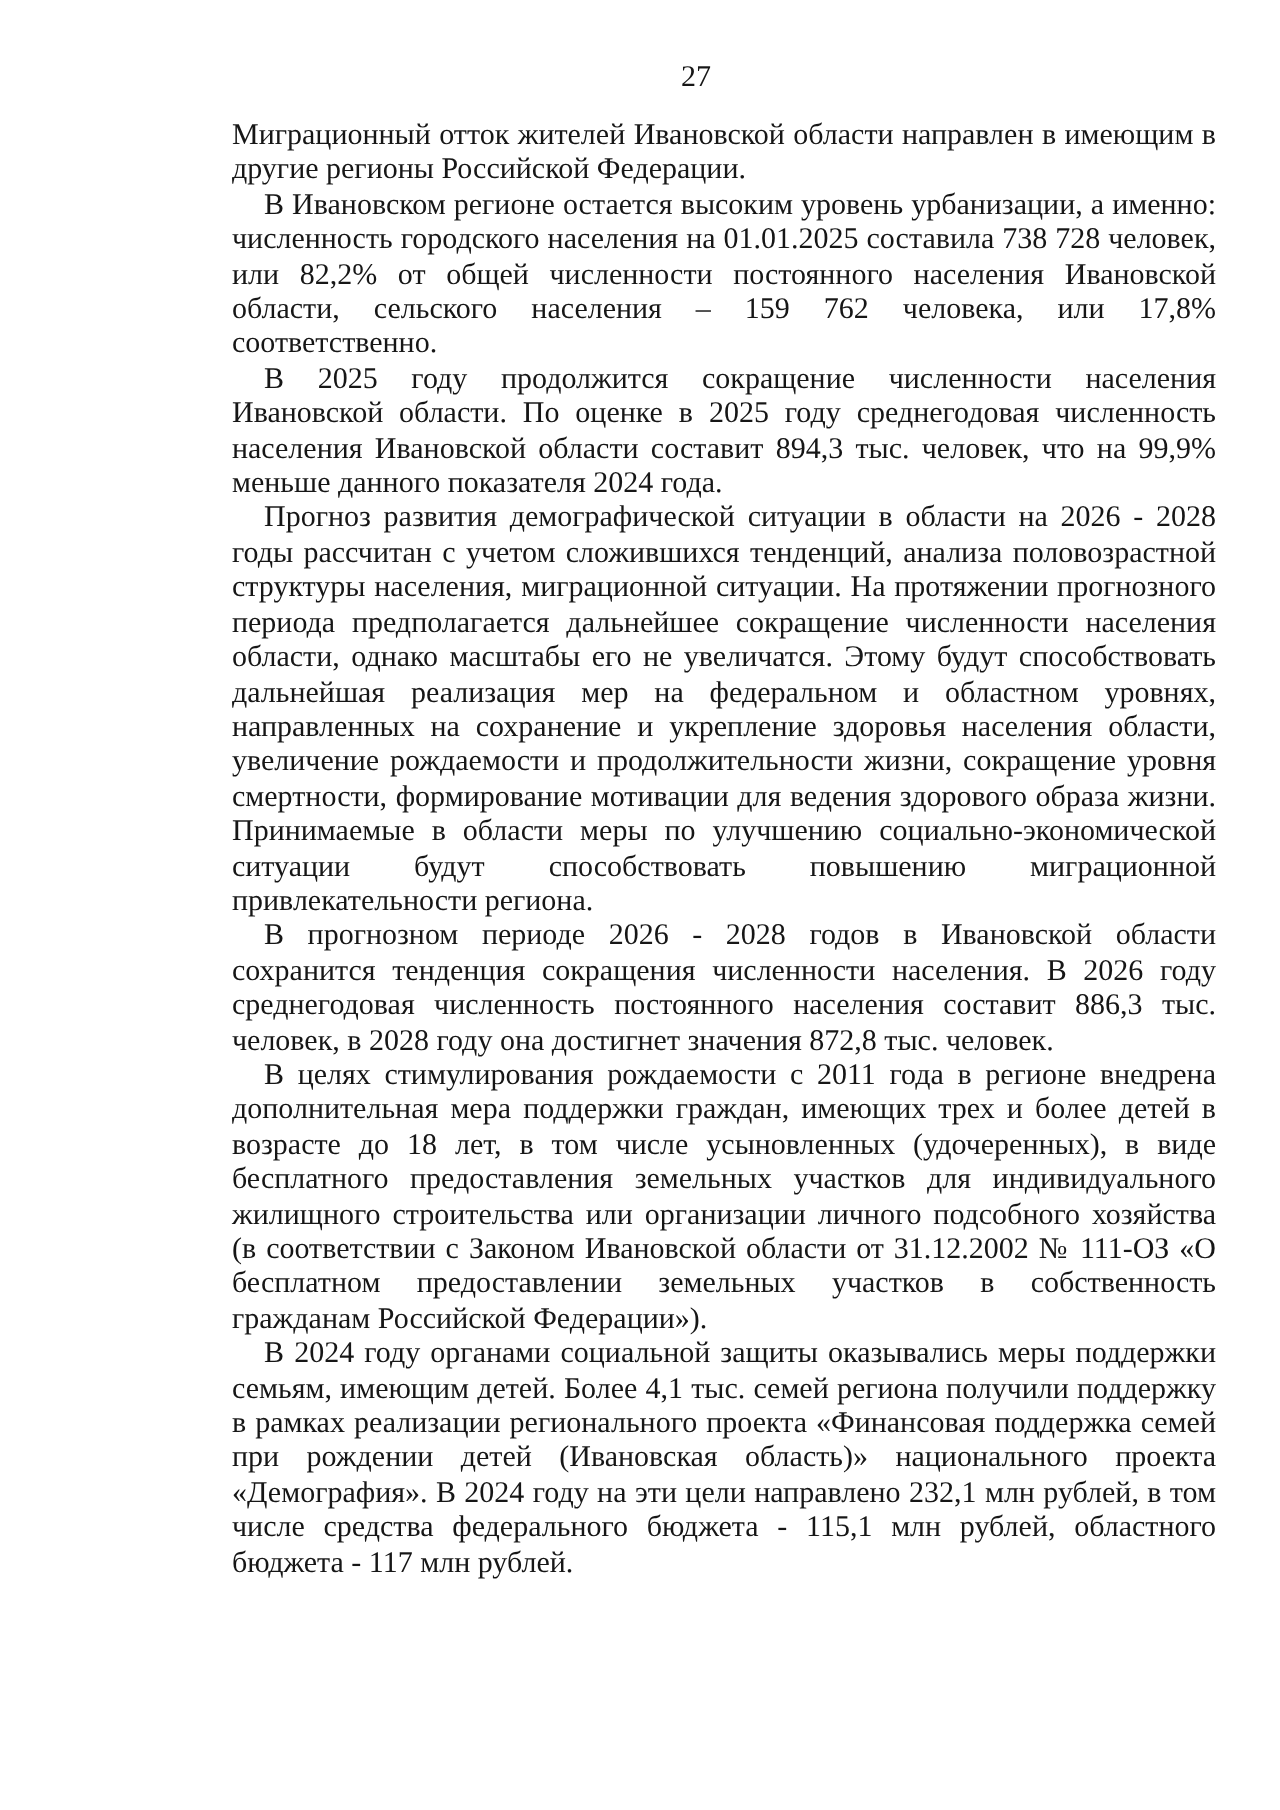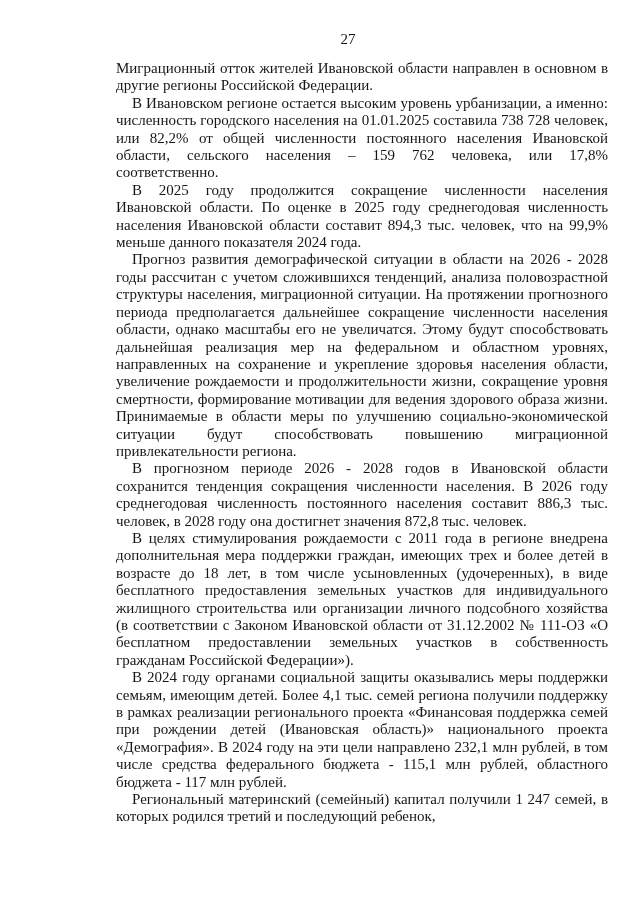--- a/index.html
+++ b/index.html
@@ -39,22 +39,21 @@
     text-indent: 16px;
   }
 </style>
 </head>
 <body>
 
 <div class="page">
   <div class="page-number">27</div>
 
   <div class="doc-body">
-    <p class="p-noindent">Миграционный отток жителей Ивановской области направлен в основном в другие регионы Российской Федерации.</p>
+    <p class="p-noindent">Миграционный отток жителей Ивановской области направлен в имеющим в другие регионы Российской Федерации.</p>
     <p class="p-indent">В Ивановском регионе остается высоким уровень урбанизации, а именно: численность городского населения на 01.01.2025 составила 738&nbsp;728 человек, или 82,2% от общей численности постоянного населения Ивановской области, сельского населения – 159&nbsp;762 человека, или 17,8% соответственно.</p>
     <p class="p-indent">В 2025 году продолжится сокращение численности населения Ивановской области. По оценке в 2025 году среднегодовая численность населения Ивановской области составит 894,3 тыс. человек, что на 99,9% меньше данного показателя 2024 года.</p>
     <p class="p-indent">Прогноз развития демографической ситуации в области на 2026 - 2028 годы рассчитан с учетом сложившихся тенденций, анализа половозрастной структуры населения, миграционной ситуации. На протяжении прогнозного периода предполагается дальнейшее сокращение численности населения области, однако масштабы его не увеличатся. Этому будут способствовать дальнейшая реализация мер на федеральном и областном уровнях, направленных на сохранение и укрепление здоровья населения области, увеличение рождаемости и продолжительности жизни, сокращение уровня смертности, формирование мотивации для ведения здорового образа жизни. Принимаемые в области меры по улучшению социально-экономической ситуации будут способствовать повышению миграционной привлекательности региона.</p>
     <p class="p-indent">В прогнозном периоде 2026 - 2028 годов в Ивановской области сохранится тенденция сокращения численности населения. В 2026 году среднегодовая численность постоянного населения составит 886,3 тыс. человек, в 2028 году она достигнет значения 872,8 тыс. человек.</p>
     <p class="p-indent">В целях стимулирования рождаемости с 2011 года в регионе внедрена дополнительная мера поддержки граждан, имеющих трех и более детей в возрасте до 18 лет, в том числе усыновленных (удочеренных), в виде бесплатного предоставления земельных участков для индивидуального жилищного строительства или организации личного подсобного хозяйства (в соответствии с Законом Ивановской области от 31.12.2002 №&nbsp;111-ОЗ «О бесплатном предоставлении земельных участков в собственность гражданам Российской Федерации»).</p>
     <p class="p-indent">В 2024 году органами социальной защиты оказывались меры поддержки семьям, имеющим детей. Более 4,1 тыс. семей региона получили поддержку в рамках реализации регионального проекта «Финансовая поддержка семей при рождении детей (Ивановская область)» национального проекта «Демография». В 2024 году на эти цели направлено 232,1 млн рублей, в том числе средства федерального бюджета - 115,1 млн рублей, областного бюджета - 117 млн рублей.</p>
-    <p class="p-indent">Региональный материнский (семейный) капитал получили 1&nbsp;247 семей, в которых родился третий и последующий ребенок,</p>
   </div>
 </div>
 
 </body></html>

